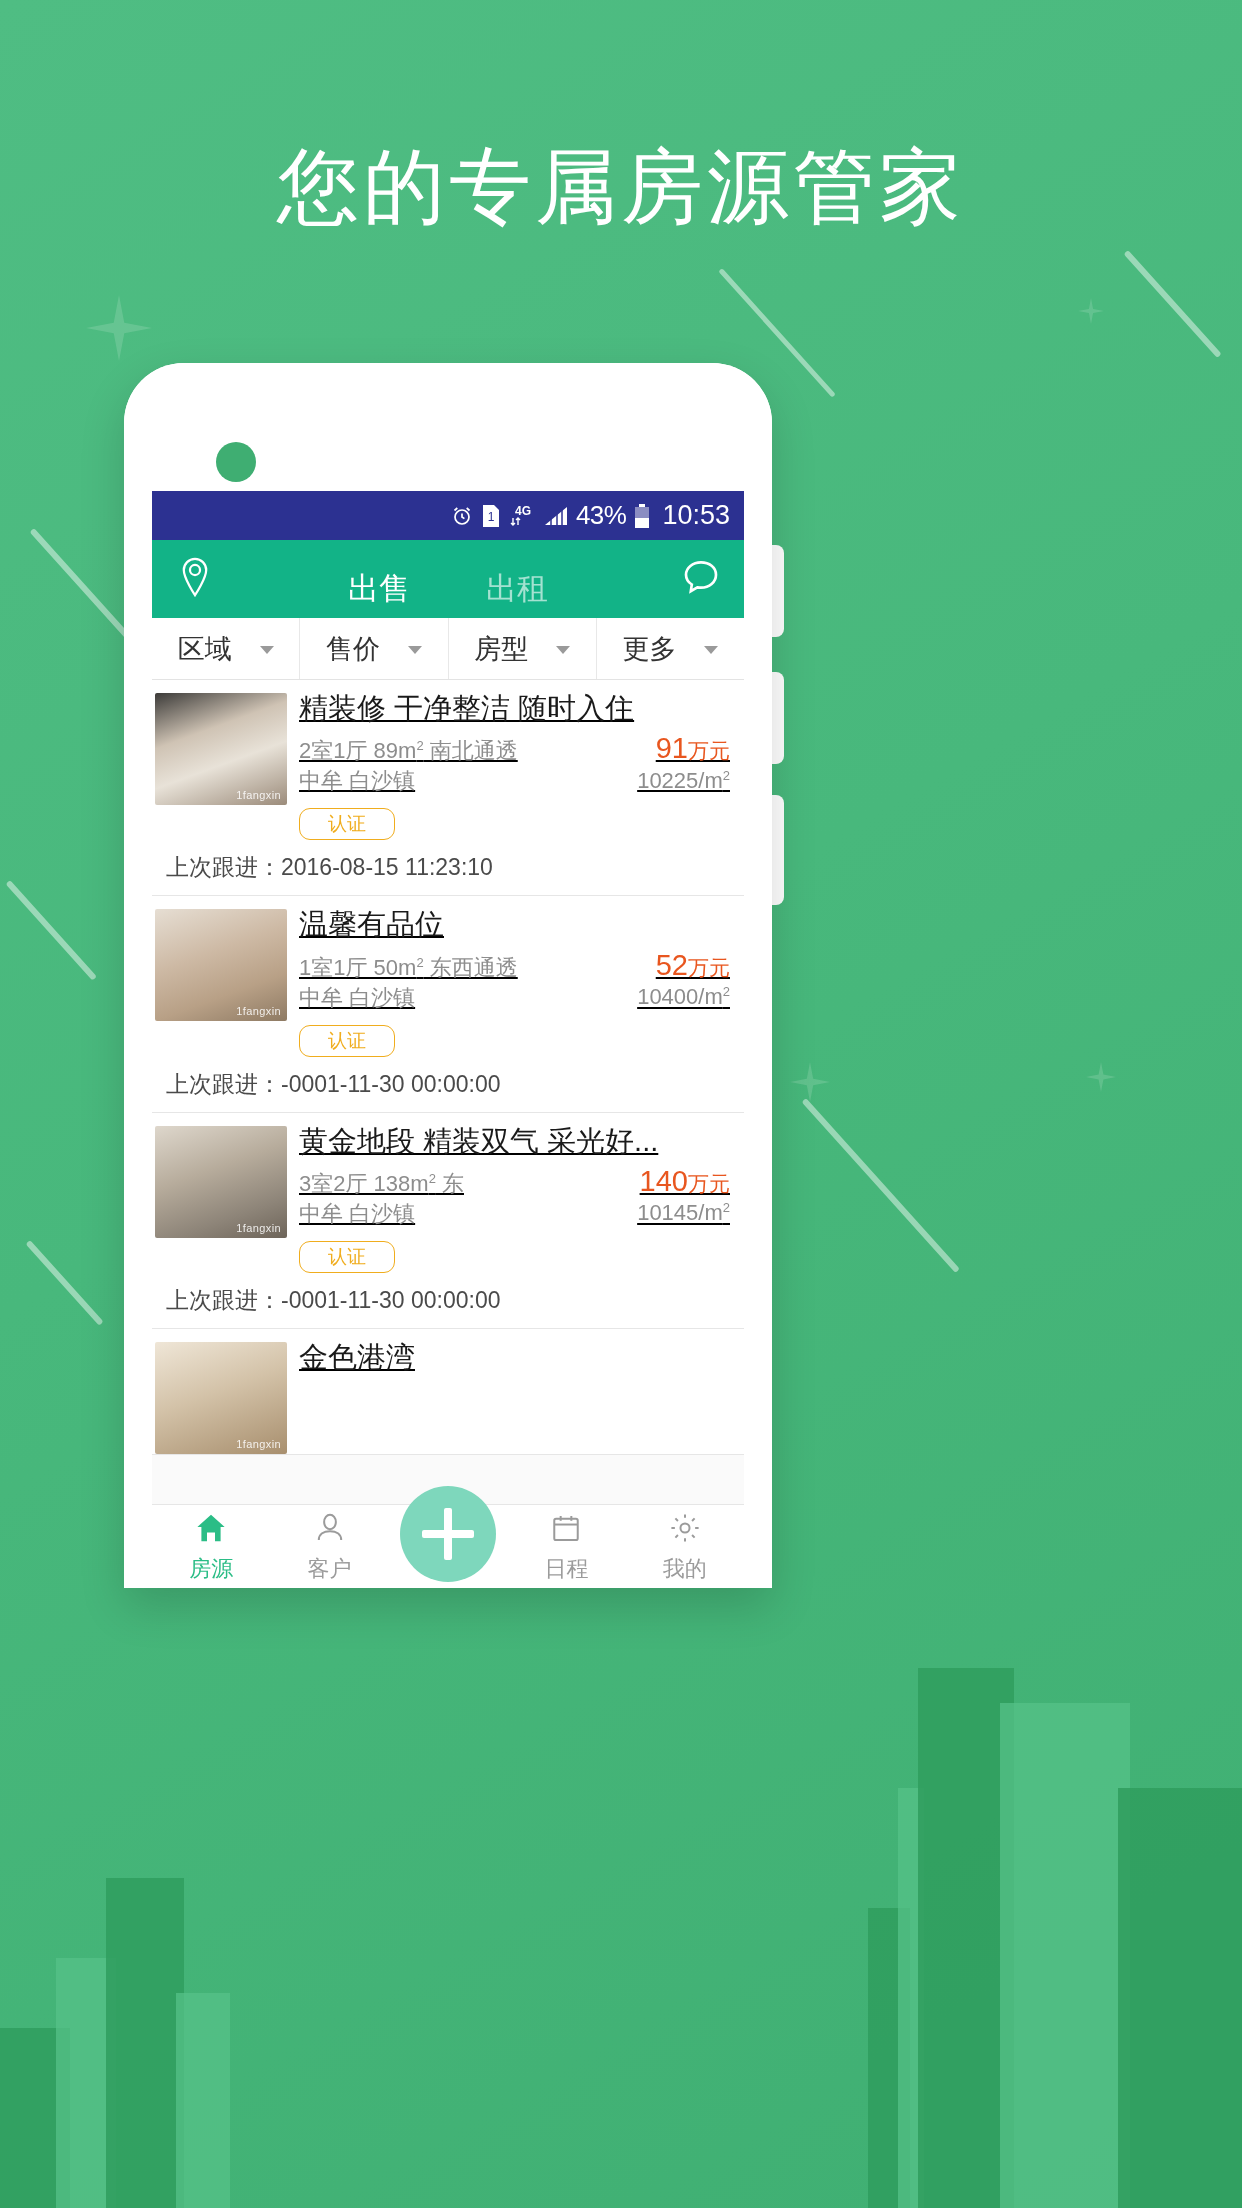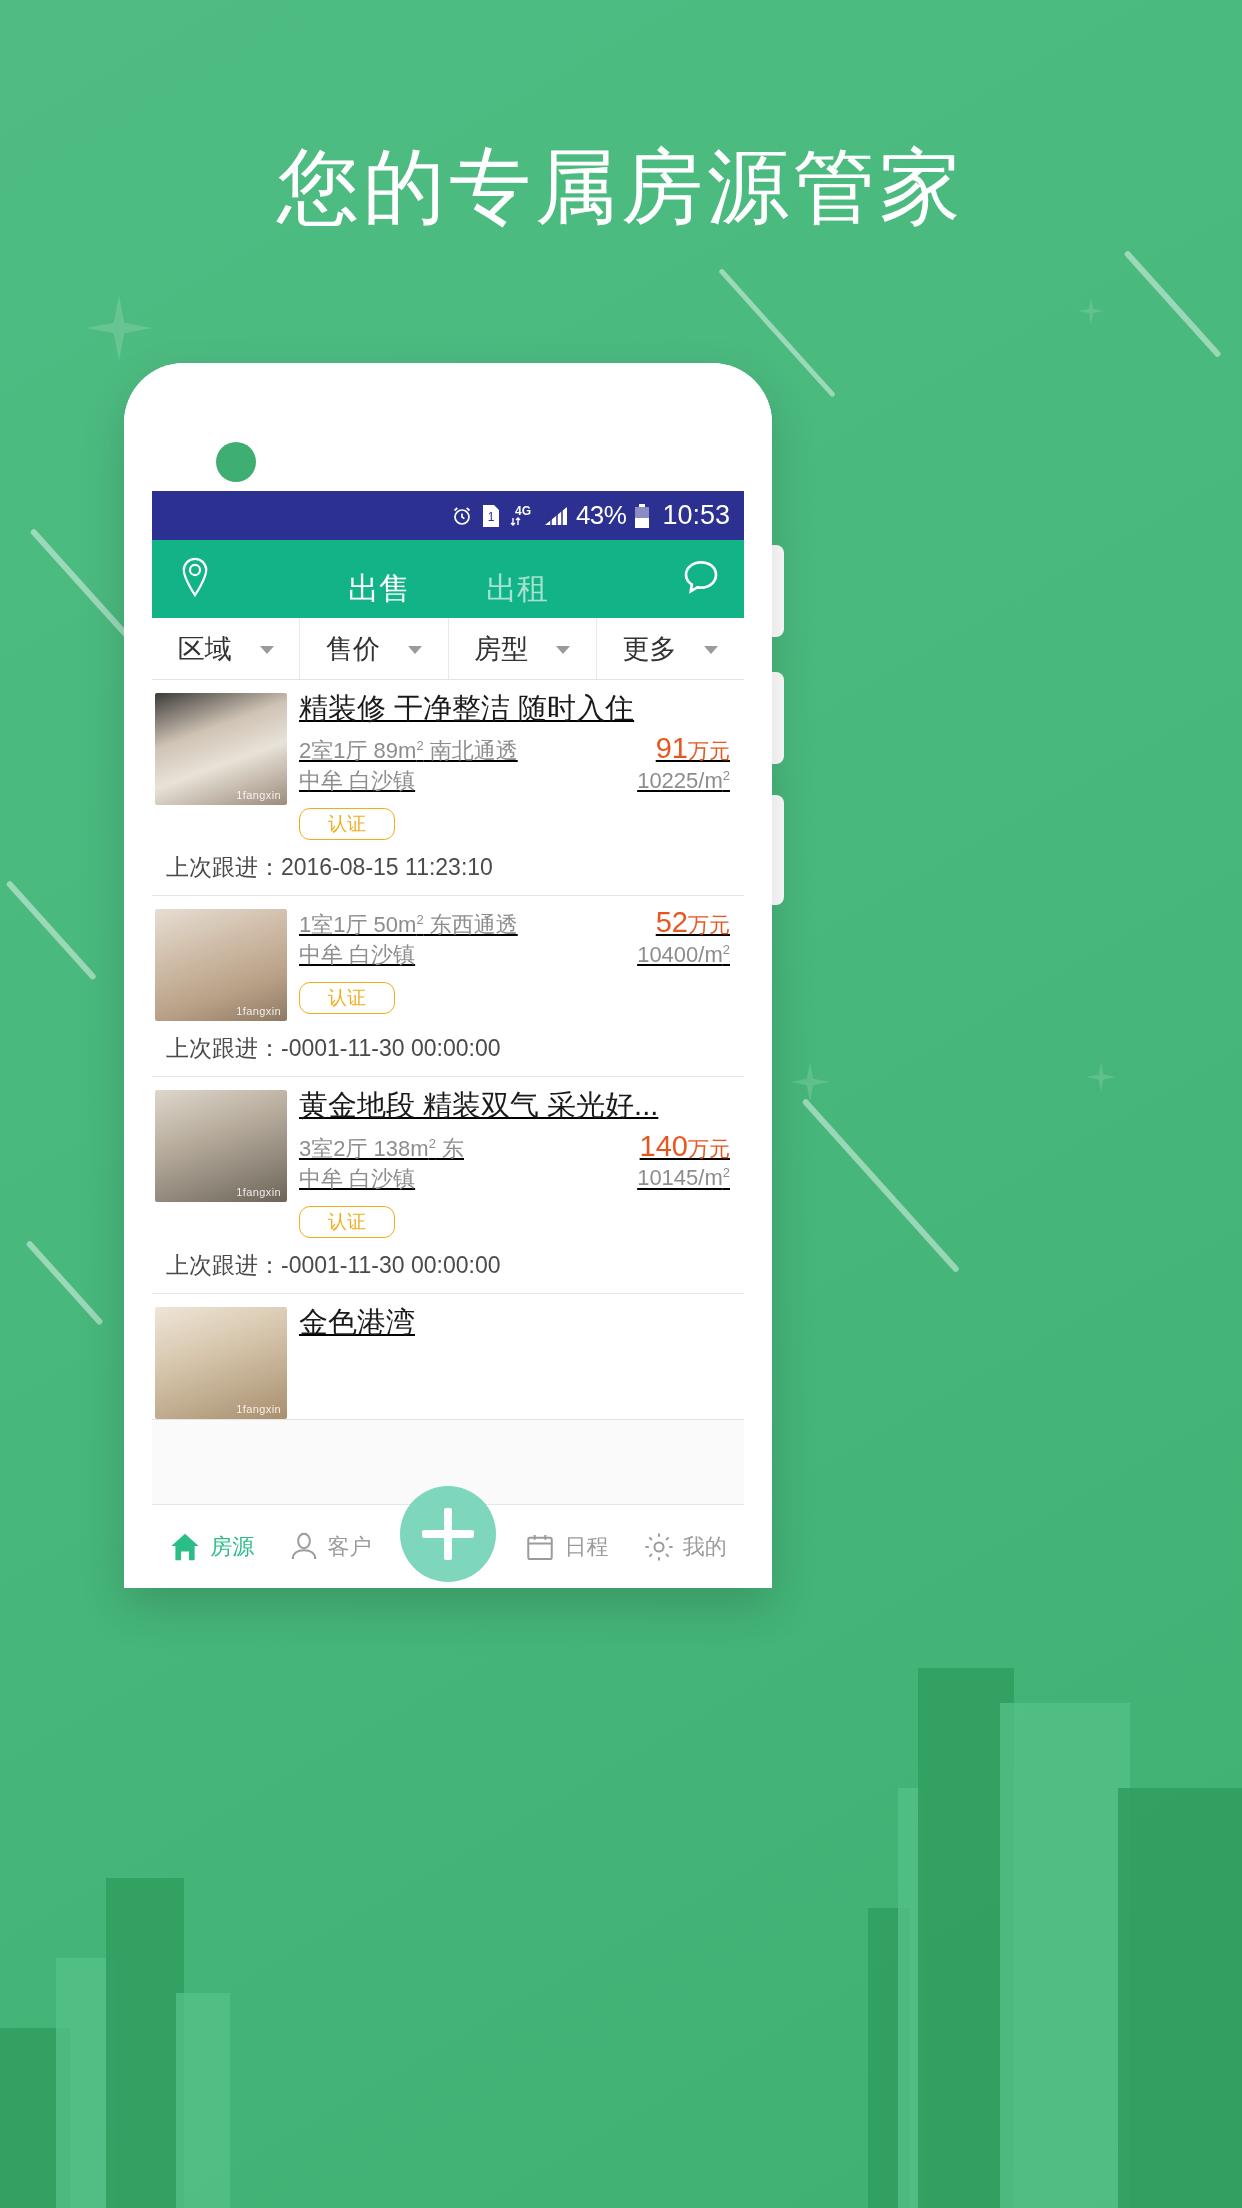--- a/index.html
+++ b/index.html
@@ -148,21 +148,21 @@
     font-size:23px; color:#4a4a4a; padding:12px 0 12px 14px;
   }
 
   
   #bottomnav {
     position:absolute; left:0; right:0; bottom:0; height:84px;
     background:#fff; border-top:1px solid #e6e6e6;
     display:flex; align-items:center;
   }
   .navitem {
-    flex:1; display:flex; flex-direction:row; align-items:center;
+    flex:1; display:flex; flex-direction:column; align-items:center;
     justify-content:center; gap:8px; color:#9b9b9b; font-size:22px;
   }
   .navitem.active { color:#2bbd86; }
   .navicon { height:36px; display:flex; align-items:center; justify-content:center; }
   #fab {
     position:absolute; left:50%; transform:translateX(-50%);
     bottom:6px; width:96px; height:96px; border-radius:50%;
     background:#7ed7bc; display:flex; align-items:center; justify-content:center;
     z-index:5;
   }
@@ -344,20 +344,21 @@
         </div>
         <div class="followup">上次跟进：2016-08-15 11:23:10</div>
       </div>
 
       <div class="card">
         <div class="card-main">
           <div class="thumb t2">
             <span class="wm">1fangxin</span>
           </div>
           <div class="info">
+            <div class="title">温馨有品位</div>
             <div class="row">
               <div class="spec">
                 <span>1室1厅 50m</span><sup>2</sup><span> 东西通透</span>
               </div>
               <div class="price">
                 <span>52</span><span class="unit">万元</span>
               </div>
             </div>
             <div class="row">
               <div class="loc">中牟 白沙镇</div>

